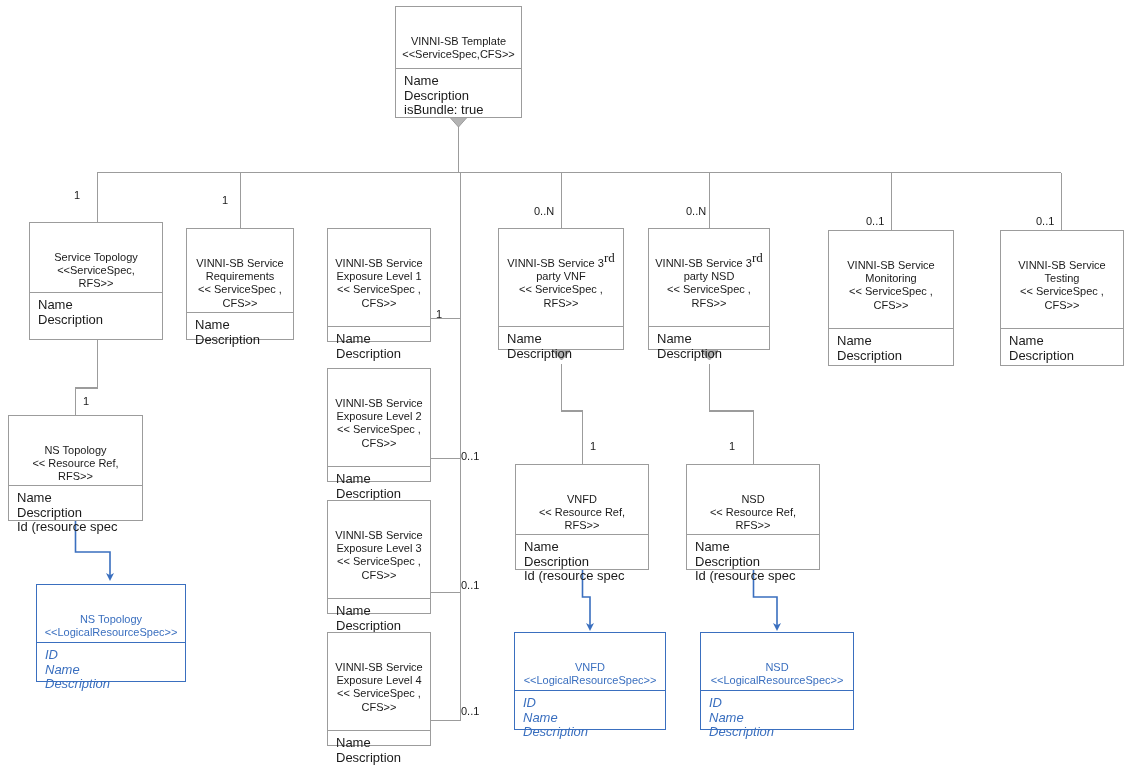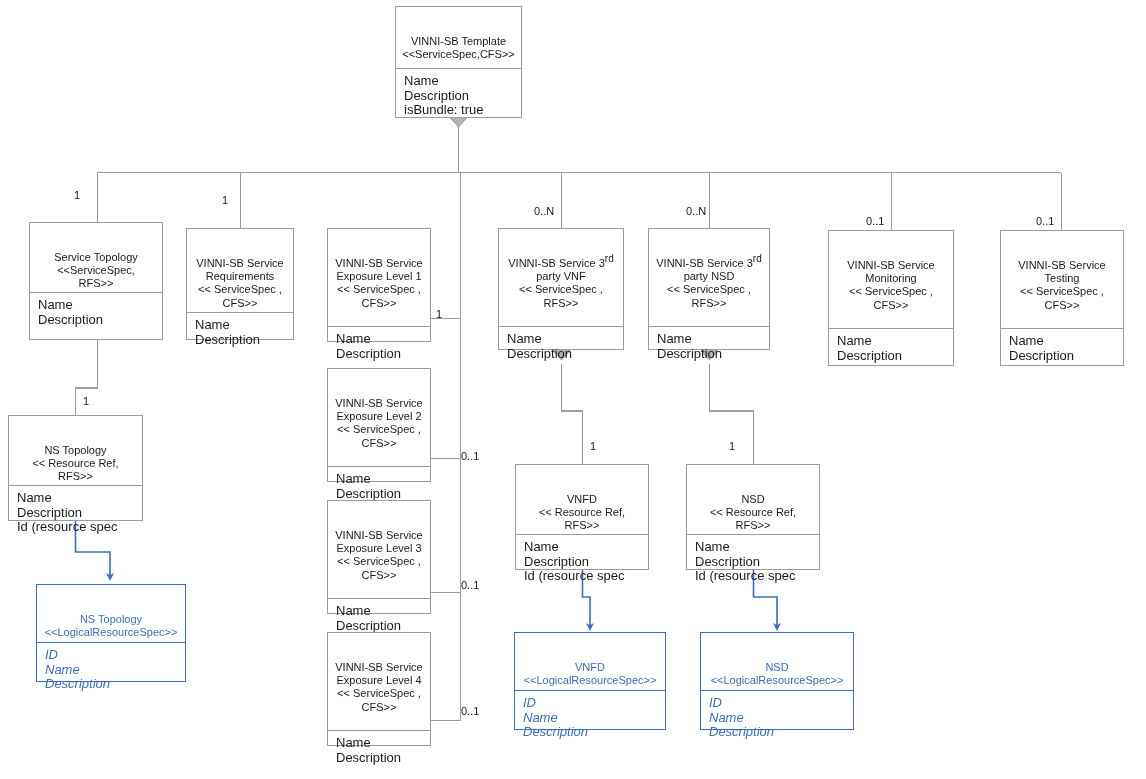--- a/index.html
+++ b/index.html
@@ -7,21 +7,21 @@
   #canvas{position:relative;width:1146px;height:779px;overflow:hidden;background:#fff;}
 
   svg#wires{position:absolute;left:0;top:0;width:1146px;height:779px;pointer-events:none;}
 
   .node{position:absolute;box-sizing:border-box;border:1px solid #9c9c9c;background:#ffffff;}
   .node .hdr{box-sizing:border-box;border-bottom:1px solid #9c9c9c;
              text-align:center;color:#1a1a1a;font-size:11px;line-height:13.2px;
              padding:4px 3px 4px 3px;white-space:pre-line;margin-top:24px;}
   .node .body{box-sizing:border-box;color:#1a1a1a;font-size:13px;line-height:14.5px;
               padding:5px 0 4px 8px;white-space:pre-line;text-align:left;}
-  .node .hdr sup{font-size:10px;vertical-align:super;line-height:0;}
+  .node .hdr sup{font-size:13px;vertical-align:super;line-height:0;font-family:Liberation Serif, serif;}
 
   .node.blue{border-color:#3a6fbf;}
   .node.blue .hdr{border-bottom-color:#3a6fbf;color:#3a6fbf;}
   .node.blue .body{color:#3a6fbf;font-style:italic;}
 
   .mult{position:absolute;font-size:11px;color:#1a1a1a;line-height:11px;white-space:nowrap;}
 </style>
 </head>
 <body>
 

